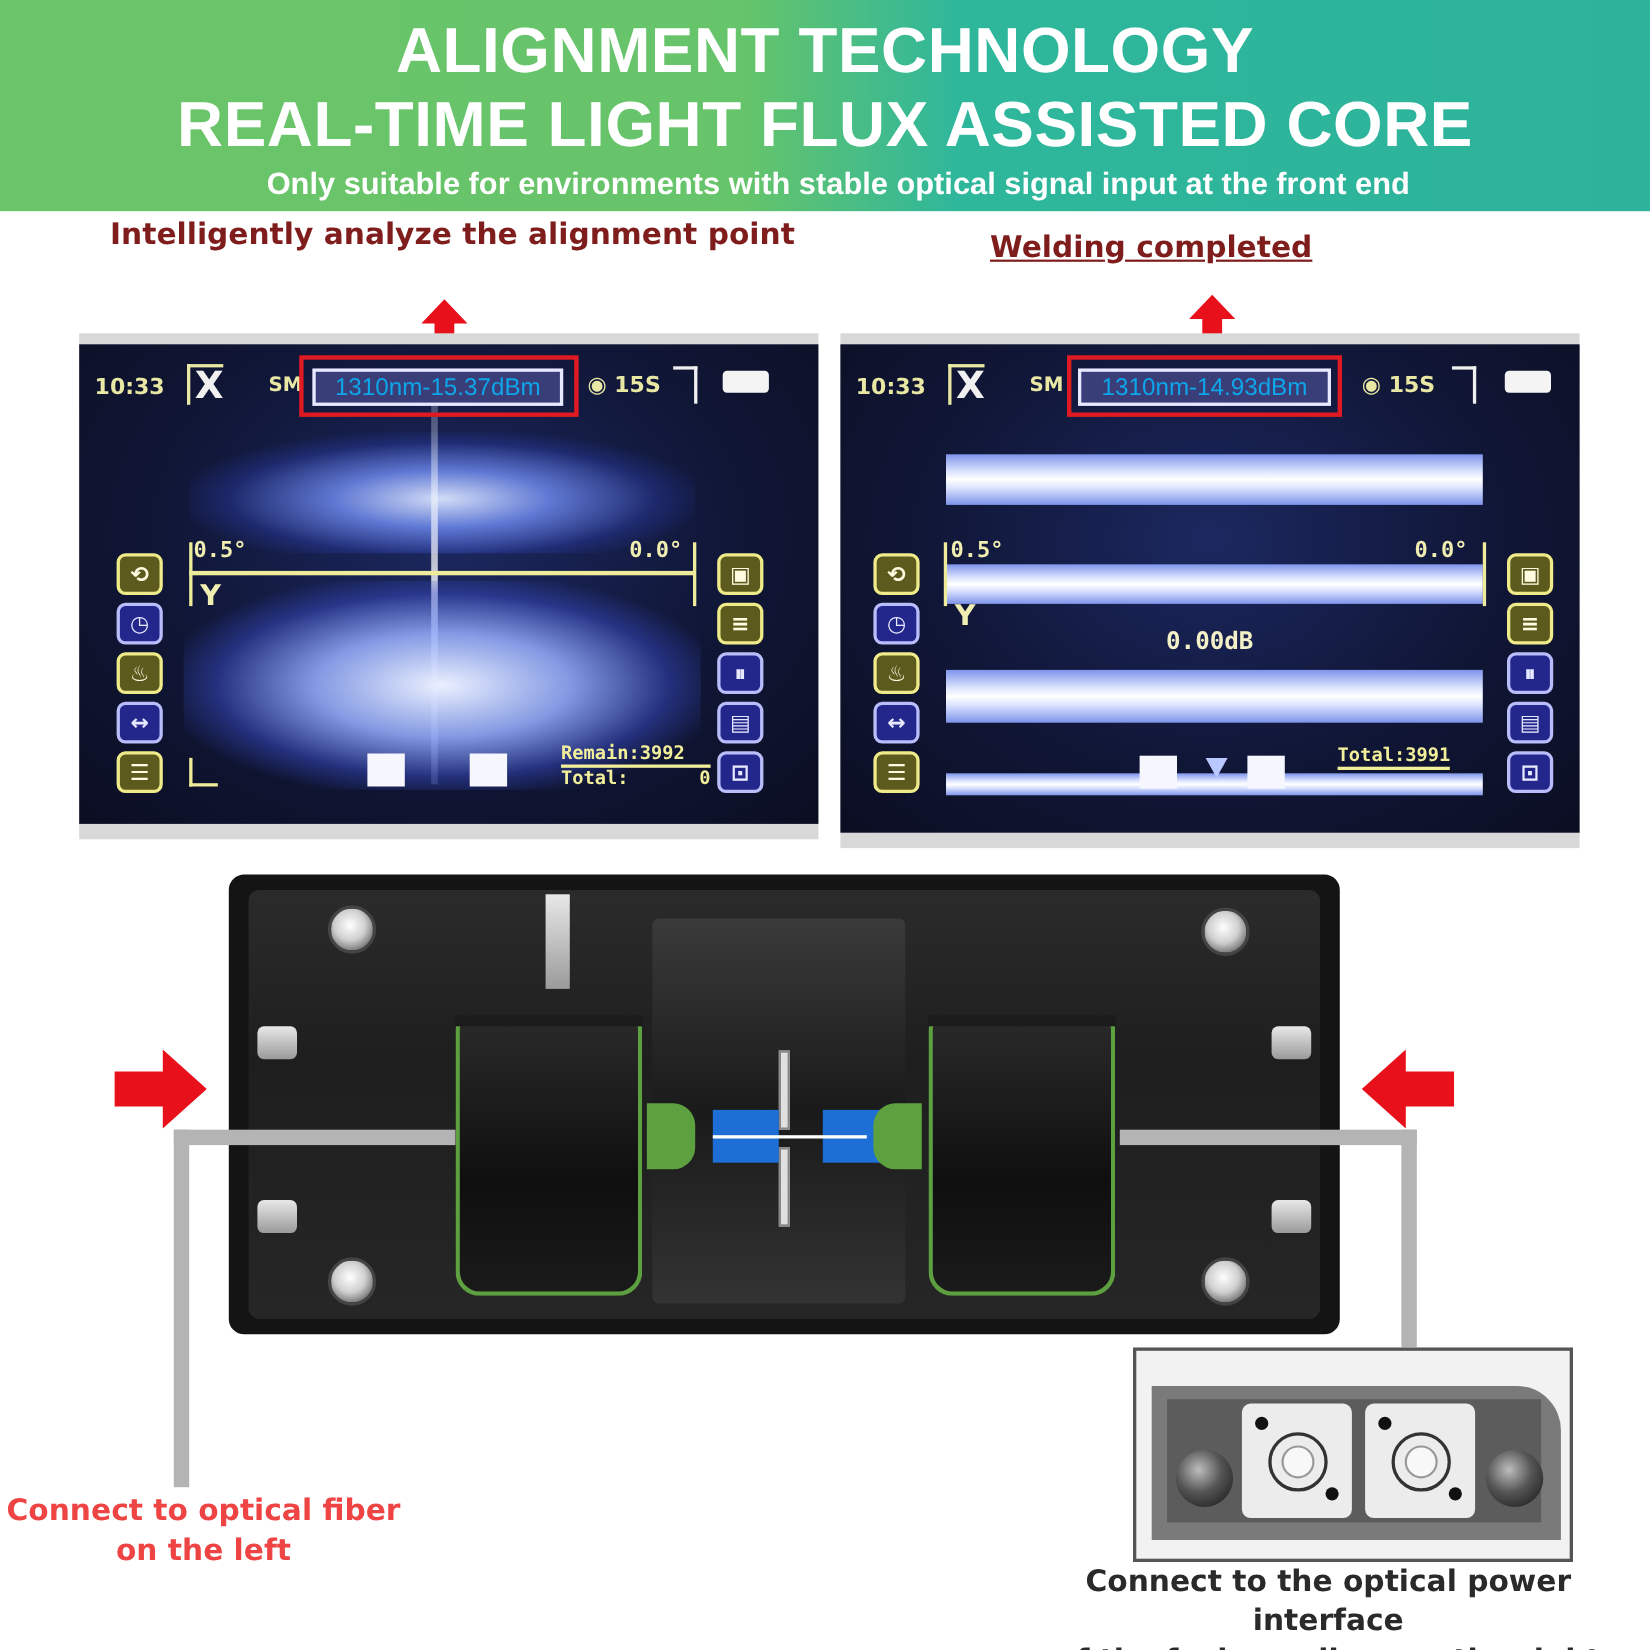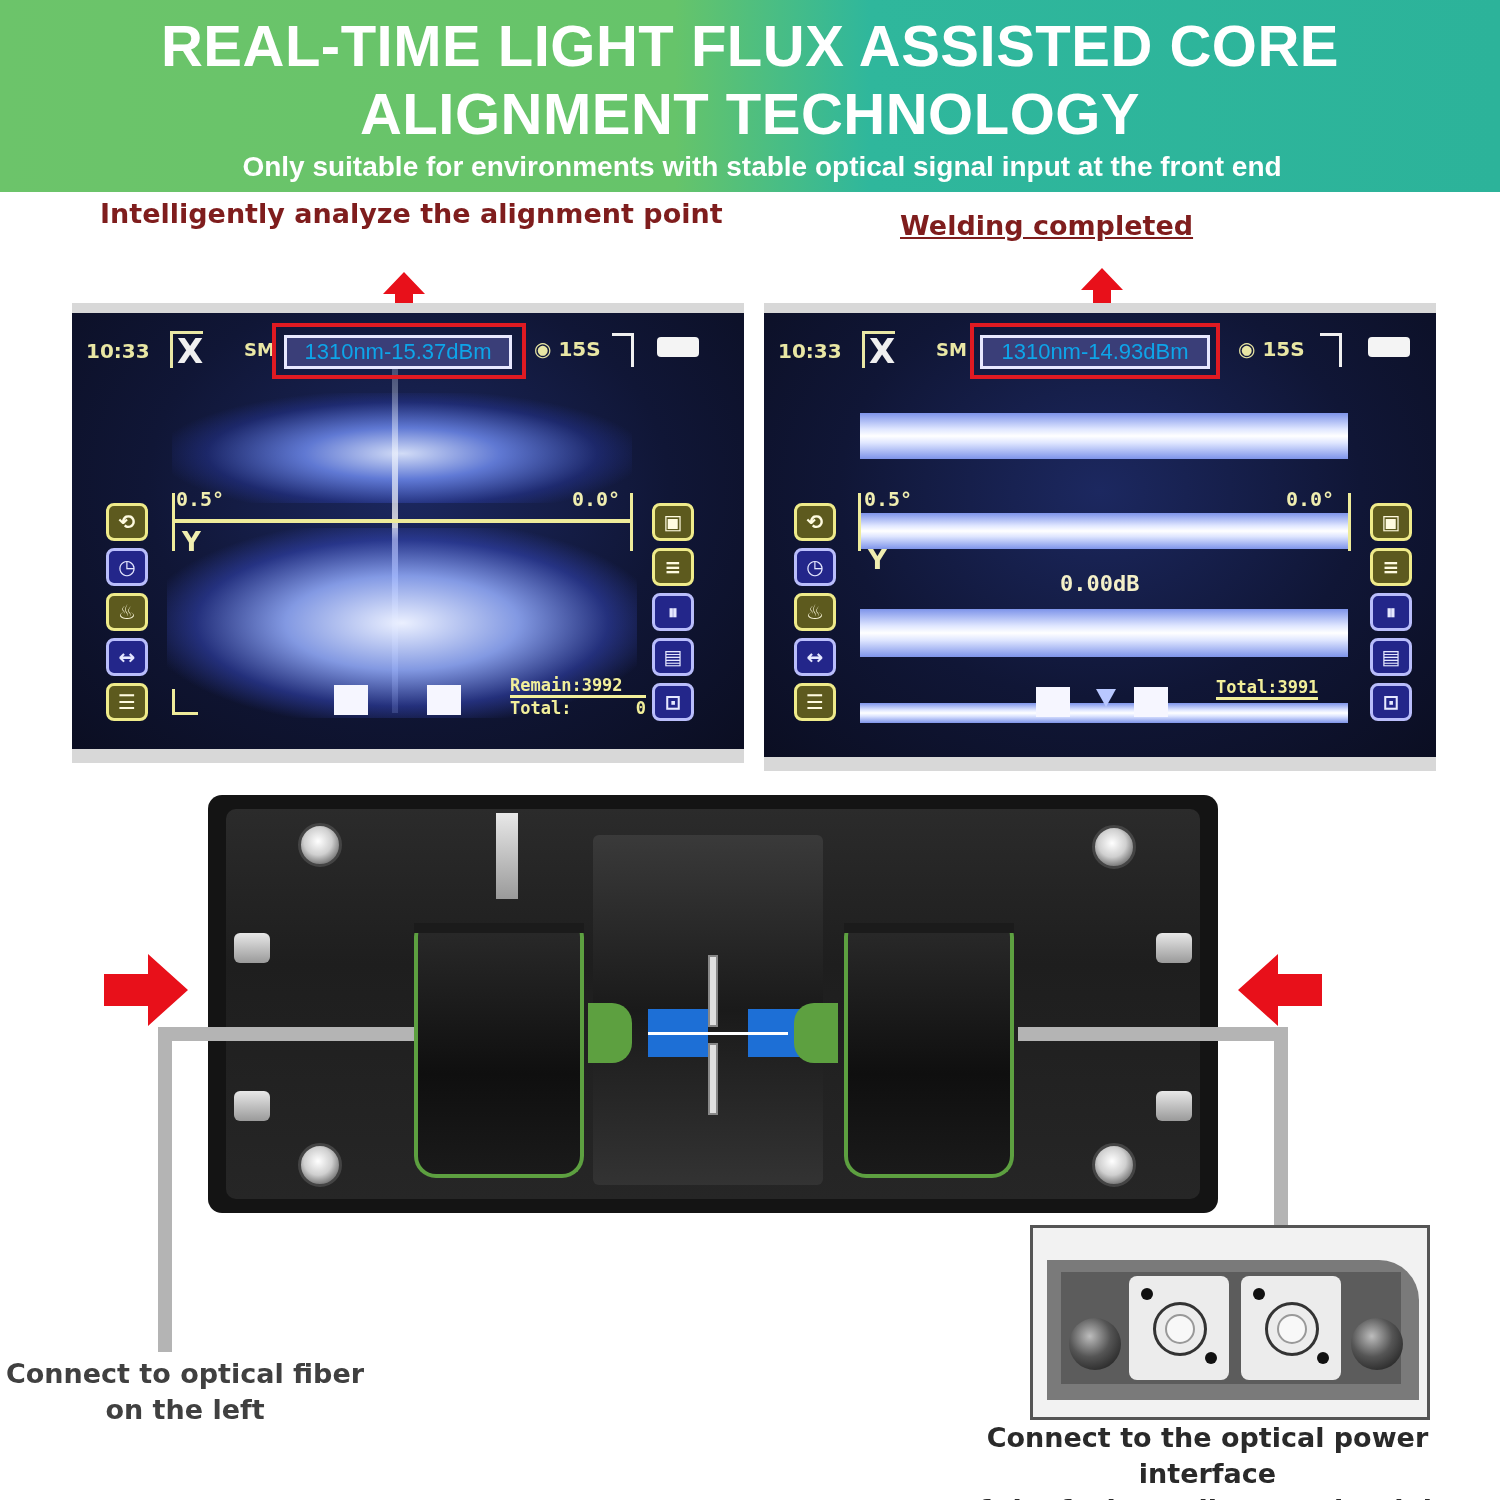--- a/index.html
+++ b/index.html
@@ -110,31 +110,31 @@
                     background: #7a7a7a; border-radius: 0 40px 0 0; }
   .inset .cavity { position: absolute; left: 28px; top: 44px; width: 340px; height: 112px; background: #5c5c5c; }
   .port { position: absolute; top: 48px; width: 100px; height: 104px; background: #ececec; border-radius: 8px; }
   .port .ring { position: absolute; left: 24px; top: 26px; width: 54px; height: 54px; border-radius: 50%; border: 3px solid #333; }
   .port .ring2 { position: absolute; left: 36px; top: 38px; width: 30px; height: 30px; border-radius: 50%; border: 2px solid #999; background: #f8f8f8; }
   .port .hole { position: absolute; width: 12px; height: 12px; border-radius: 50%; background: #111; }
   .ball { position: absolute; top: 90px; width: 52px; height: 52px; border-radius: 50%;
           background: radial-gradient(circle at 40% 35%, #bdbdbd 0%, #555 45%, #111 100%); }
 
   .caption-bottom-left { position: absolute; left: 0; top: 1356px; width: 370px; text-align: center;
-                         font-size: 27px; line-height: 36px; font-weight: bold; color: #404040; }
+                         font-size: 27px; line-height: 36px; font-weight: bold; color: #ef4444; }
   .caption-bottom-right { position: absolute; left: 915px; top: 1420px; width: 585px; text-align: center;
                           font-size: 27px; line-height: 36px; font-weight: bold; color: #2a2a2a; }
 </style>
 </head>
 <body>
 
 <div class="banner">
   <div class="title">
+    <div>ALIGNMENT TECHNOLOGY</div>
     <div>REAL-TIME LIGHT FLUX ASSISTED CORE</div>
-    <div>ALIGNMENT TECHNOLOGY</div>
   </div>
   <div class="subtitle">Only suitable for environments with stable optical signal input at the front end</div>
 </div>
 
 <div class="caption cap-left">
   <div>Intelligently analyze the alignment point</div>
 </div>
 <svg class="up-arrow" style="left:383px;top:272px;" viewBox="0 0 42 48">
   <polygon points="21,0 42,22 30,22 30,48 12,48 12,22 0,22" fill="#e8101a"></polygon>
 </svg>

